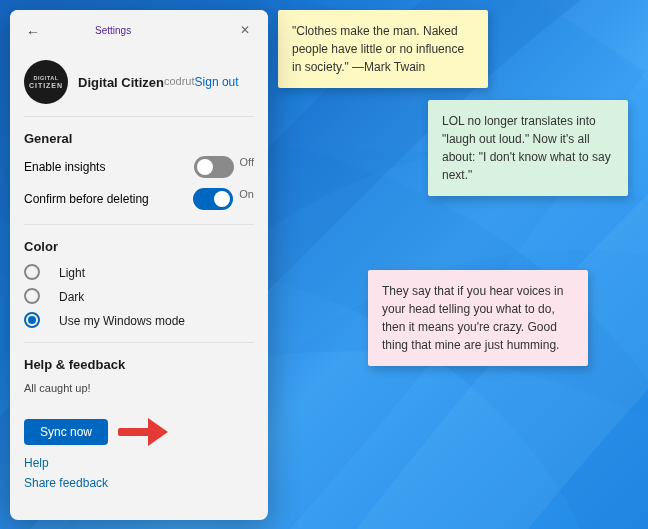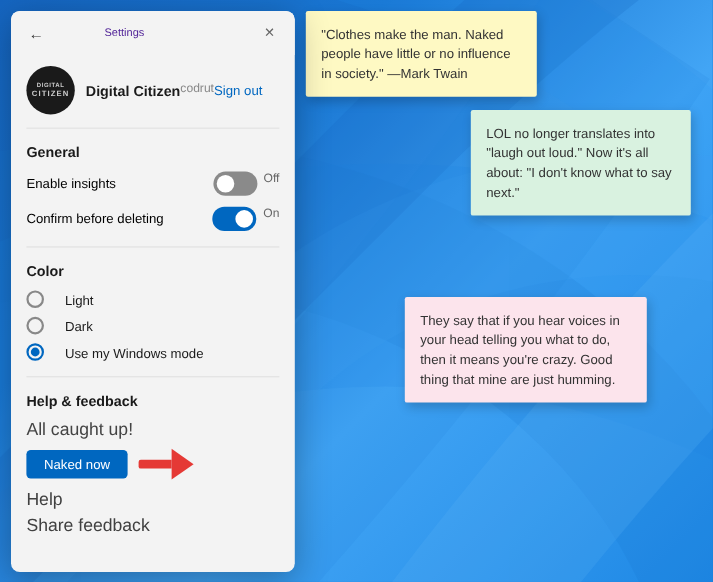--- a/index.html
+++ b/index.html
@@ -255,23 +255,23 @@
       background: #0067c0;
     }
 
     .radio-label {
       font-size: 12px;
       color: #1a1a1a;
     }
 
     
     .sync-status {
-      font-size: 16px;
+      font-size: 11px;
       color: #444;
-      margin-bottom: 8px;
+      margin-bottom: 24px;
     }
 
     .sync-row {
       display: flex;
       align-items: center;
       gap: 10px;
       margin-bottom: 10px;
     }
 
     .sync-btn {
@@ -300,22 +300,22 @@
     .arrow-head {
       width: 0;
       height: 0;
       border-top: 14px solid transparent;
       border-bottom: 14px solid transparent;
       border-left: 20px solid #e53935;
     }
 
     .link-item {
       display: block;
-      font-size: 16px;
-      color: #404040;
+      font-size: 12px;
+      color: #0369a1;
       text-decoration: none;
       cursor: pointer;
       margin-bottom: 6px;
     }
 
     
     .dc-logo {
       width: 44px;
       height: 44px;
       border-radius: 50%;
@@ -446,21 +446,21 @@
     </div>
 
     <hr class="divider">
 
     <div>
       <div class="section-header">Help &amp; feedback</div>
 
       <div class="sync-status">All caught up!</div>
 
       <div class="sync-row">
-        <button class="sync-btn">Naked now</button>
+        <button class="sync-btn">Sync now</button>
 
         <div class="arrow-combined">
           <div class="arrow-tail"></div>
           <div class="arrow-head"></div>
         </div>
       </div>
 
       <a class="link-item">Help</a>
       <a class="link-item">Share feedback</a>
     </div>

